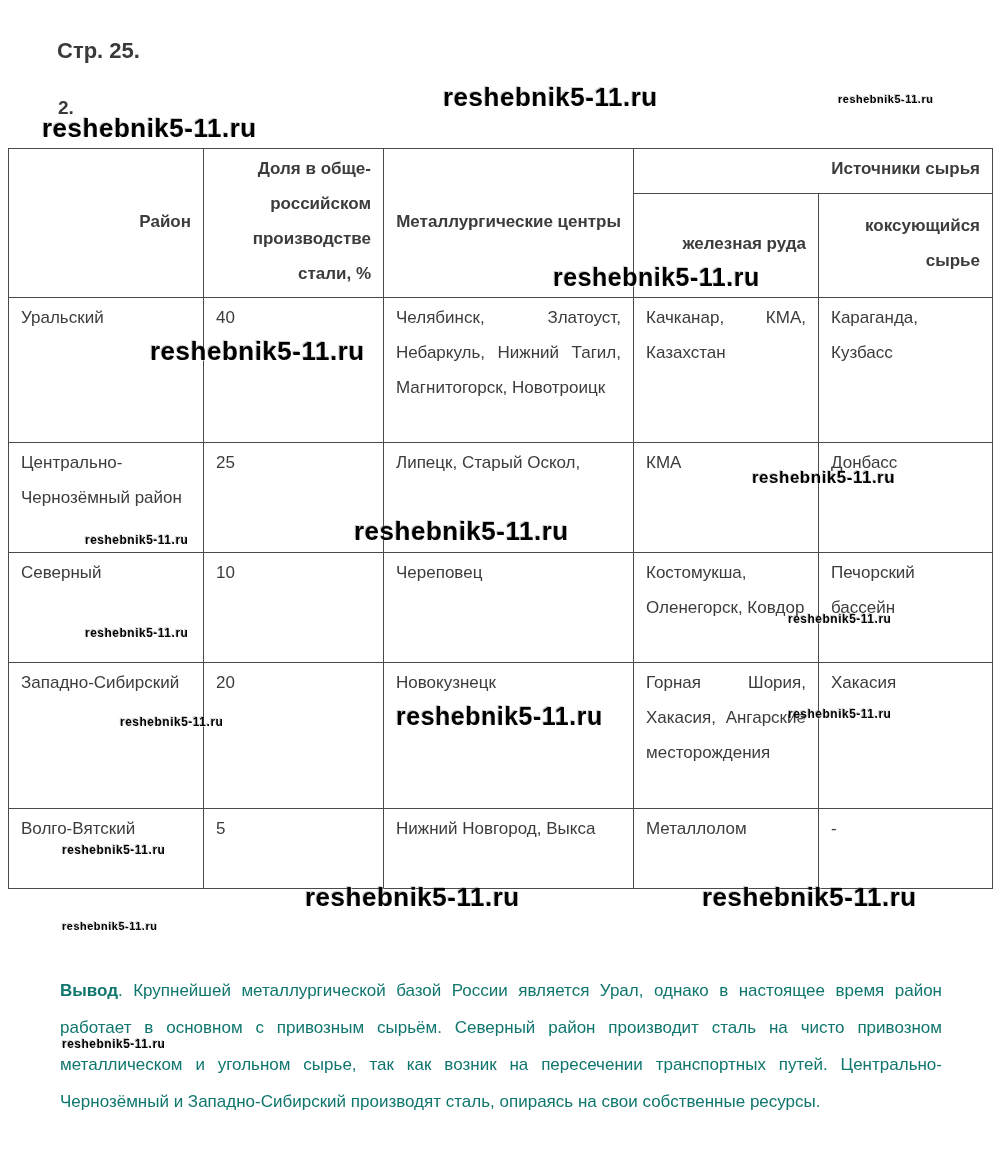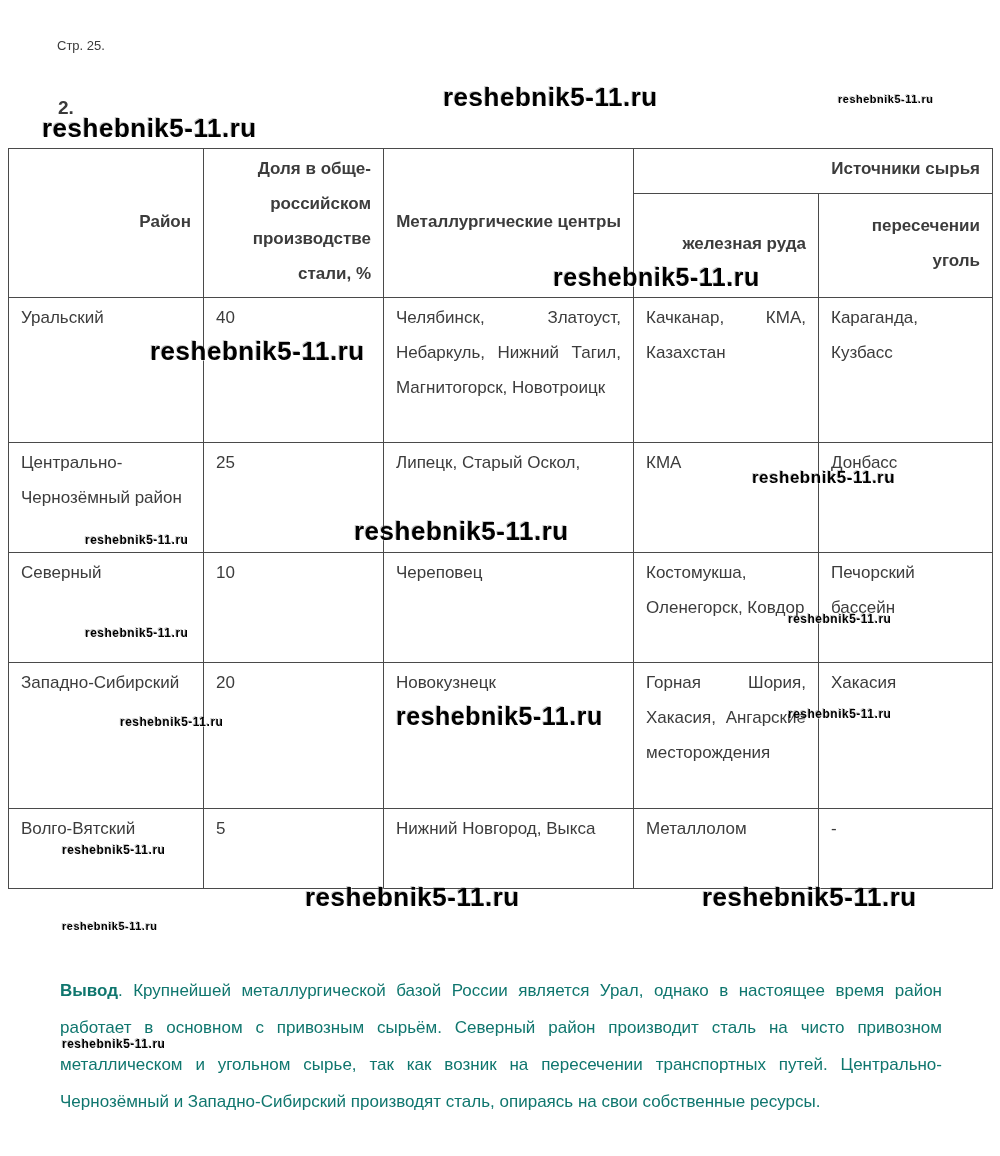--- a/index.html
+++ b/index.html
@@ -11,22 +11,22 @@
   .page {
     position: relative;
     width: 1000px;
     height: 1156px;
     background: #ffffff;
     overflow: hidden;
   }
   .page-label {
     position: absolute;
     left: 57px; top: 38px;
-    font-size: 13px;
-    font-weight: normal;
+    font-size: 22px;
+    font-weight: bold;
     color: #3a3a3a;
   }
   .item-number {
     position: absolute;
     left: 58px; top: 97px;
     font-size: 19px;
     font-weight: bold;
     color: #3a3a3a;
   }
   table.data-table {
@@ -98,21 +98,21 @@
     </colgroup>
     <thead>
       <tr class="h1">
         <th rowspan="2" class="c">Район</th>
         <th rowspan="2" class="l">Доля в обще-российском производстве стали, %</th>
         <th rowspan="2" class="c">Металлургические центры</th>
         <th colspan="2" class="c">Источники сырья</th>
       </tr>
       <tr class="h2">
         <th class="c">железная руда</th>
-        <th class="c">пересечении уголь</th>
+        <th class="c">коксующийся сырье</th>
       </tr>
     </thead>
     <tbody>
       <tr style="height:145px">
         <td>Уральский</td>
         <td>40</td>
         <td class="j">Челябинск, Златоуст, Небаркуль, Нижний Тагил, Магнитогорск, Новотроицк</td>
         <td class="j">Качканар, КМА, Казахстан</td>
         <td>Караганда, Кузбасс</td>
       </tr>

